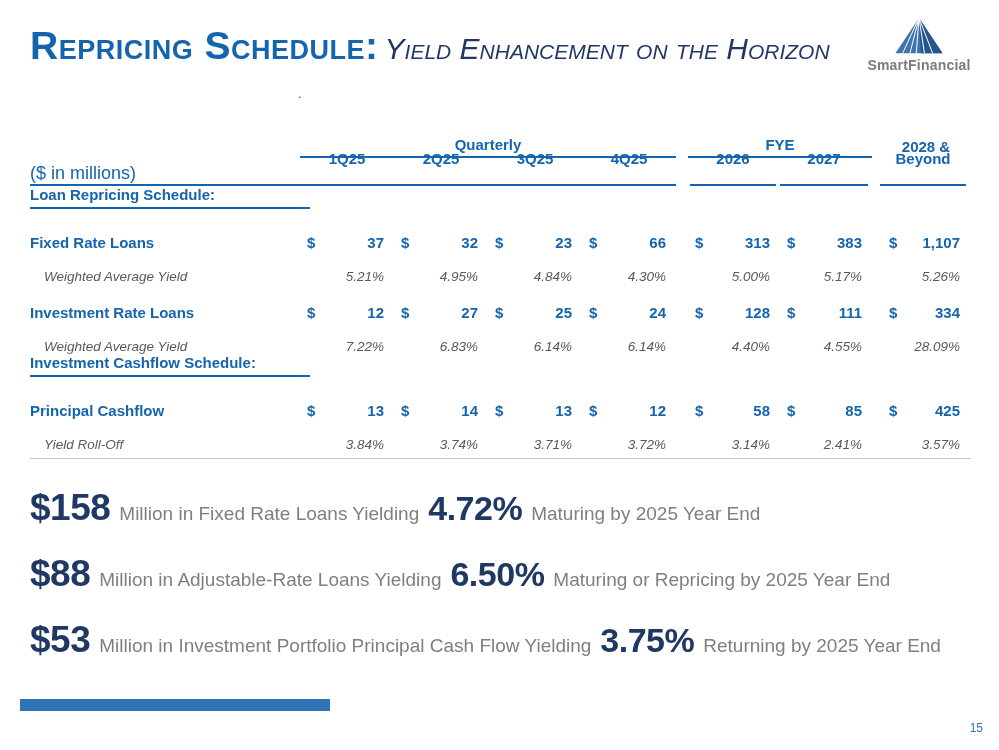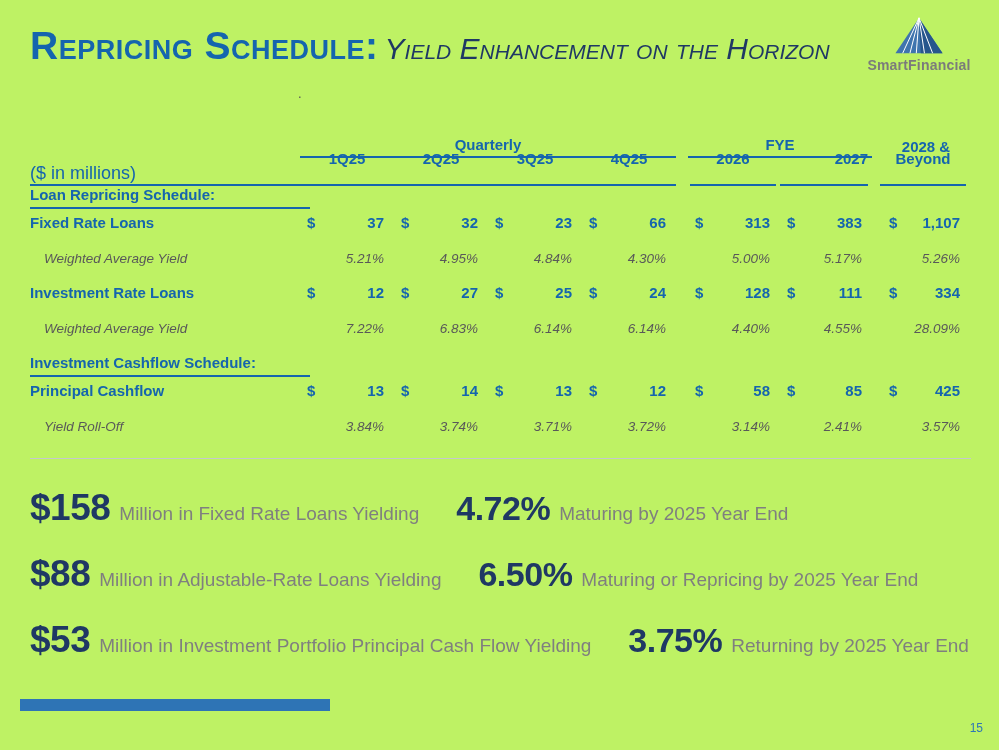--- a/index.html
+++ b/index.html
@@ -1,20 +1,20 @@
 <!DOCTYPE html>
 <html><head>
 <meta charset="utf-8">
 <style>
   * { margin: 0; padding: 0; box-sizing: border-box; }
   html, body { background: #e8e8e8; }
   .slide {
     position: relative;
     width: 999px; height: 750px;
-    background: #bef264;
+    background: #ffffff;
     font-family: "Liberation Sans", sans-serif;
     overflow: hidden;
     margin: 0 auto;
   }
   
   .title-row { position: absolute; top: 24px; left: 30px; right: 160px; }
   .title-main {
     font-variant: small-caps;
     font-weight: bold; font-size: 39px;
     color: var(--accent); letter-spacing: 0.5px;
@@ -41,42 +41,42 @@
   .ghead { font-weight: bold; color: var(--accent); text-align: center; padding-bottom: 3px; }
   .gq { width: 376px; border-bottom: 2px solid var(--accent); }
   .gf { width: 184px; margin-left: 12px; border-bottom: 2px solid var(--accent); }
   .gb { width: 88px;  margin-left: 10px; }
   .colrow { display: flex; align-items: flex-end; height: 28px; }
   .hseg { display: flex; align-items: flex-end; border-bottom: 2px solid var(--accent); width: 646px; }
   .units { color: var(--accent); font-size: 18px; }
   .chead { font-weight: bold; color: var(--accent); text-align: center; padding-bottom: 17px; }
   .chead.own { border-bottom: 2px solid var(--accent); }
   .ch2026 { width: 86px; margin-left: 14px; margin-right: 4px; }
-  .ch2027 { width: 88px; margin-right: 2px; text-align: right; }
+  .ch2027 { width: 88px; margin-right: 2px; }
   .chbey  { width: 86px; margin-left: 10px; }
   .srow { margin-top: 0; height: 28px; }
   .srow .slabel {
     display: inline-block; width: 280px;
     font-weight: bold; color: var(--accent);
     border-bottom: 2px solid var(--accent); padding-bottom: 4px;
   }
-  .trow { display: flex; align-items: flex-start; }
+  .trow { display: flex; align-items: flex-end; }
   .trow.money { height: 37px; }
   .trow.yield { height: 33px; font-size: 13.5px; }
   .mlabel { font-weight: bold; color: var(--accent); }
   .ylabel { font-style: italic; color: var(--igray); padding-left: 14px; }
   .mcell { display: flex; justify-content: space-between; align-items: baseline;
            padding: 0 10px 0 7px; font-weight: bold; color: var(--accent); }
   .ycell { text-align: right; padding-right: 10px; font-style: italic; color: var(--igray); }
   .table-rule { border-bottom: 1.5px solid var(--rule); margin-top: 6px; }
   
   .highlights { position: absolute; top: 487px; left: 30px; width: 960px; }
   .hl { display: flex; align-items: baseline; gap: 9px; margin-bottom: 24px; white-space: nowrap; }
   .hl-amt { font-size: 37px; font-weight: bold; color: var(--navy); letter-spacing: -0.5px; }
-  .hl-pct { font-size: 34px; font-weight: bold; color: var(--navy); letter-spacing: -0.5px; margin-left: 28px; }
+  .hl-pct { font-size: 34px; font-weight: bold; color: var(--navy); letter-spacing: -0.5px; }
   .hl-txt { font-size: 19px; color: var(--graytext); }
   
   .bottom-bar { position: absolute; left: 20px; top: 699px; width: 310px; height: 12px; background: var(--bar); }
   .page-num { position: absolute; right: 16px; top: 721px; font-size: 12px; color: var(--pagenum); }
 </style>
 </head>
 <body>
 
 <div class="slide" style="--accent: #1565AE; --navy: #1F3864; --graytext: #7F7F7F; --igray: #595959; --rule: #C4C8CE; --bar: #2E74B5; --logogray: #7B7B7B; --pagenum: #2E75B6;">
 

